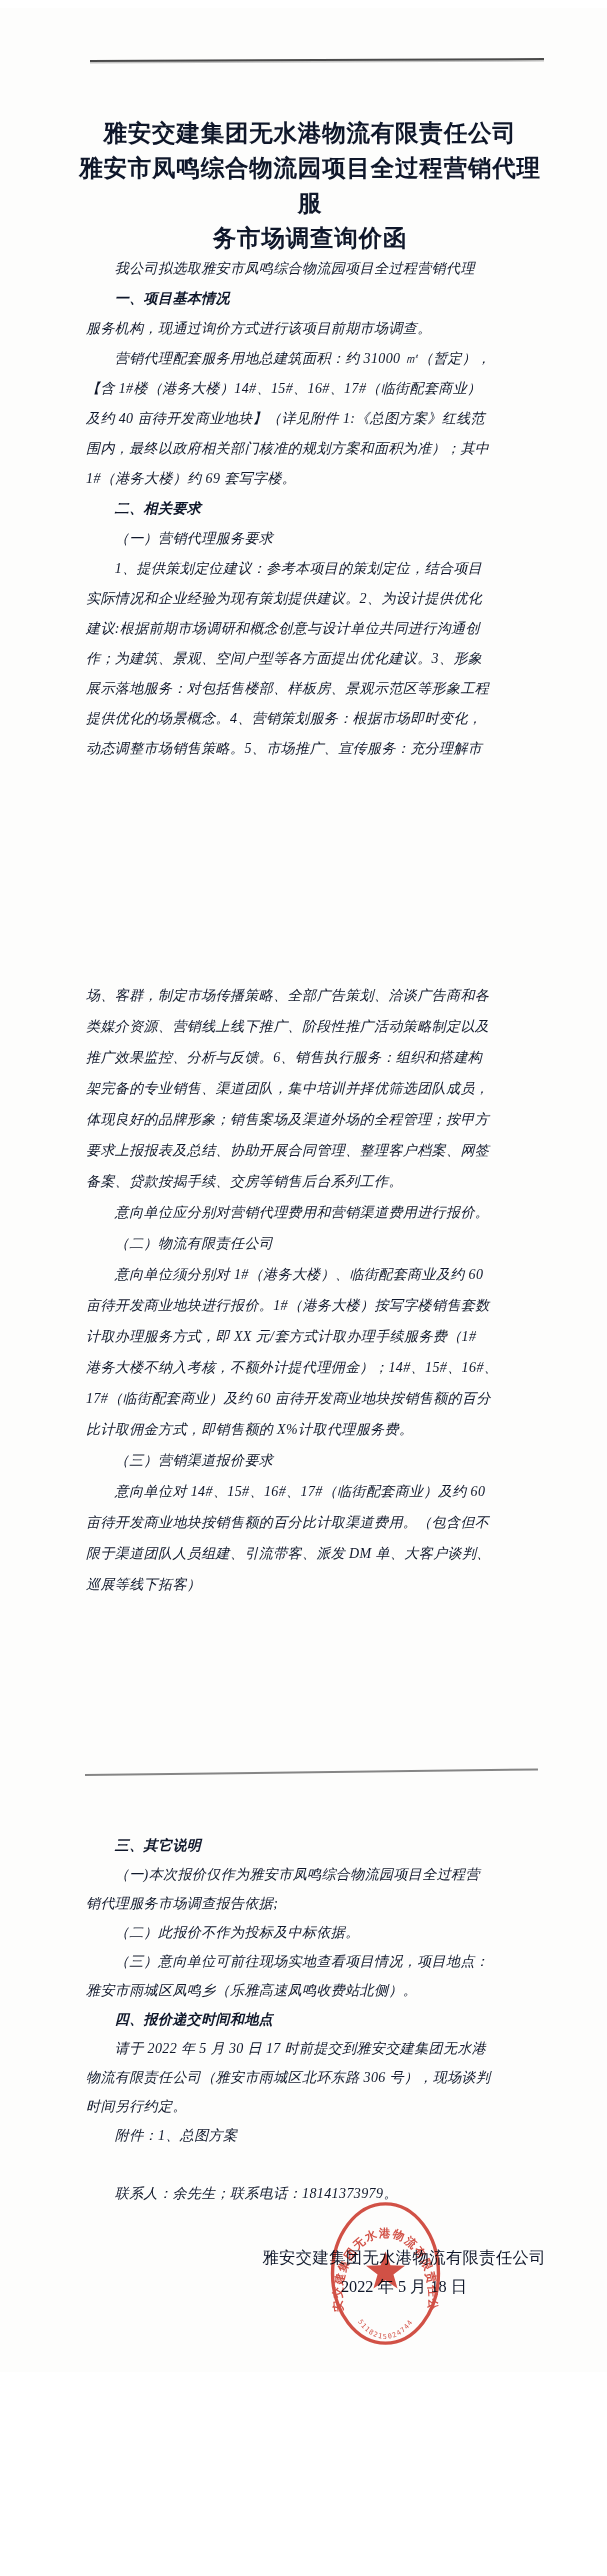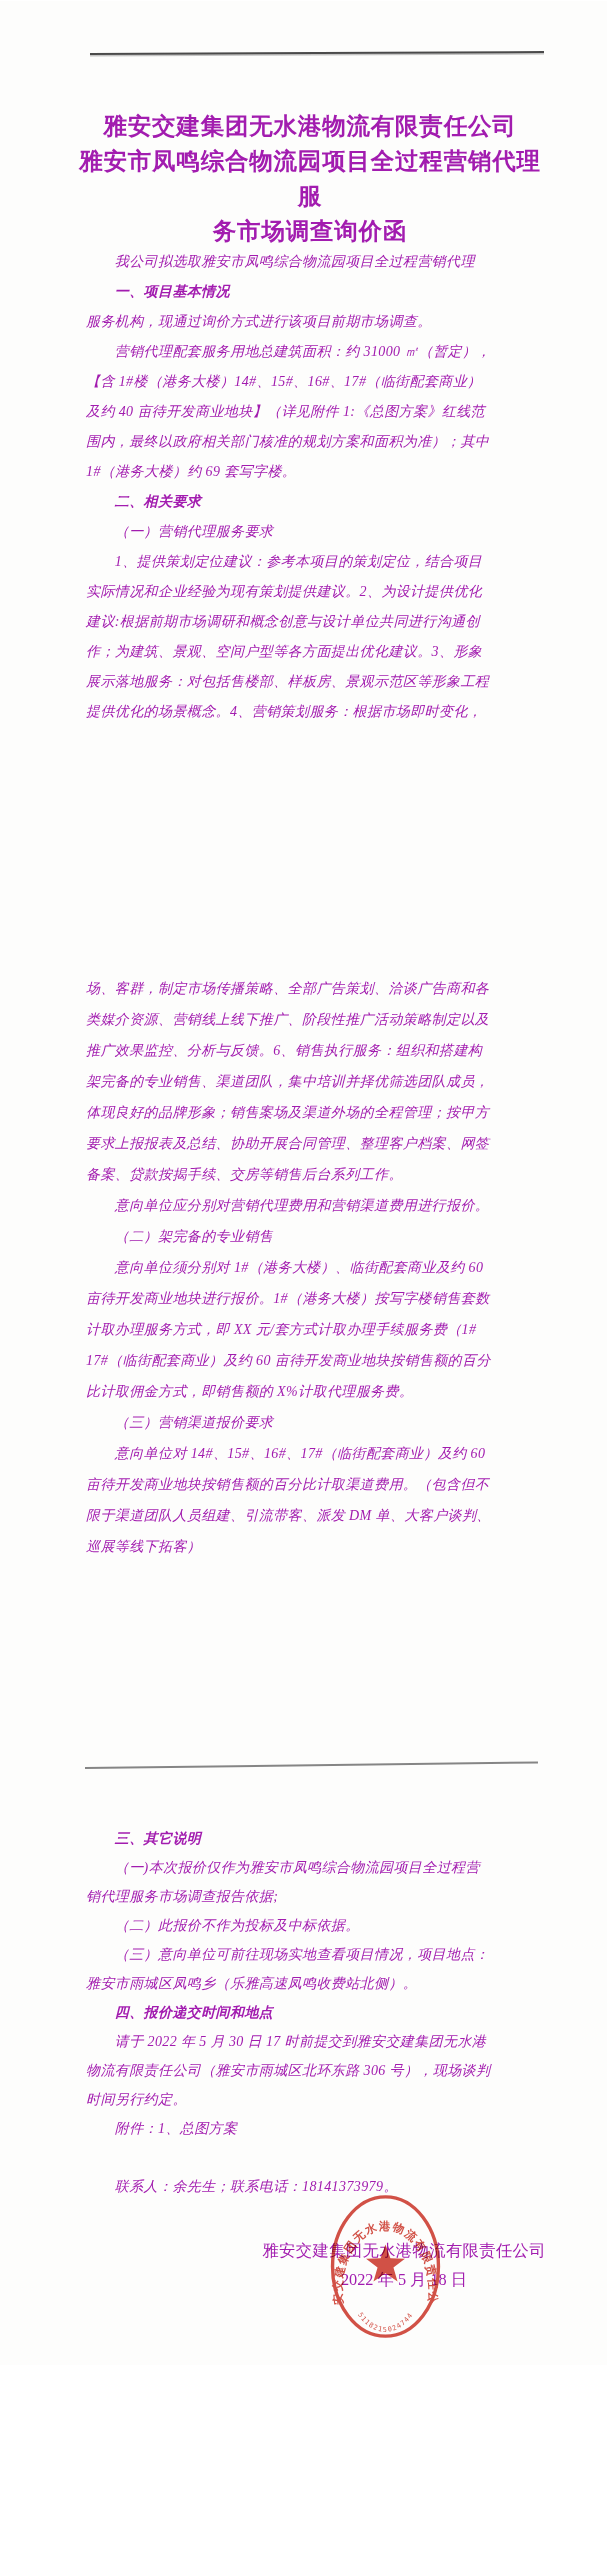--- a/index.html
+++ b/index.html
@@ -1,20 +1,20 @@
 <!DOCTYPE html>
 <html style="font-size:12px"><head>
 <meta charset="utf-8">
 <style>
   html,body{margin:0;padding:0;background:#ffffff;}
   .page{
-    position:relative;width:608px;height:2364px;margin:1px auto;
+    position:relative;width:608px;height:2364px;margin:8px auto;
     background:#fdfdfc;overflow:hidden;
     font-family:"Liberation Serif","DejaVu Serif",serif;
-    color:#a21caf;
+    color:#0f172a;
   }
   .rule{position:absolute;background:#4a4a4a;}
   .rule-top{left:90px;top:52px;width:454px;height:1.5px;transform:rotate(-0.25deg);transform-origin:left center;box-shadow:0 1.5px 0 rgba(90,90,90,.35);}
   .rule-mid{left:85px;top:1766px;width:453px;height:1.5px;background:#858585;transform:rotate(-0.7deg);transform-origin:left center;}
   .title{
     position:absolute;left:76px;top:108px;width:468px;
     text-align:center;font-size:23.5px;font-weight:700;line-height:35px;
     letter-spacing:0.8px;
   }
   .block{position:absolute;left:86px;width:463px;}
@@ -60,35 +60,37 @@
       <div class="ln">围内，最终以政府相关部门核准的规划方案和面积为准）；其中</div>
       <div class="ln">1#（港务大楼）约 69 套写字楼。</div>
       <div class="ln hd">　　二、相关要求</div>
       <div class="ln">　　（一）营销代理服务要求</div>
       <div class="ln">　　1、提供策划定位建议：参考本项目的策划定位，结合项目</div>
       <div class="ln">实际情况和企业经验为现有策划提供建议。2、为设计提供优化</div>
       <div class="ln">建议:根据前期市场调研和概念创意与设计单位共同进行沟通创</div>
       <div class="ln">作；为建筑、景观、空间户型等各方面提出优化建议。3、形象</div>
       <div class="ln">展示落地服务：对包括售楼部、样板房、景观示范区等形象工程</div>
       <div class="ln">提供优化的场景概念。4、营销策划服务：根据市场即时变化，</div>
+      <div class="ln">动态调整市场销售策略。5、市场推广、宣传服务：充分理解市</div>
     </div>
 
   <div class="block b2">
       <div class="ln">场、客群，制定市场传播策略、全部广告策划、洽谈广告商和各</div>
       <div class="ln">类媒介资源、营销线上线下推广、阶段性推广活动策略制定以及</div>
       <div class="ln">推广效果监控、分析与反馈。6、销售执行服务：组织和搭建构</div>
       <div class="ln">架完备的专业销售、渠道团队，集中培训并择优筛选团队成员，</div>
       <div class="ln">体现良好的品牌形象；销售案场及渠道外场的全程管理；按甲方</div>
       <div class="ln">要求上报报表及总结、协助开展合同管理、整理客户档案、网签</div>
       <div class="ln">备案、贷款按揭手续、交房等销售后台系列工作。</div>
       <div class="ln">　　意向单位应分别对营销代理费用和营销渠道费用进行报价。</div>
-      <div class="ln">　　（二）架完备的专业销售</div>
+      <div class="ln">　　（二）物流有限责任公司</div>
       <div class="ln">　　意向单位须分别对 1#（港务大楼）、临街配套商业及约 60</div>
       <div class="ln">亩待开发商业地块进行报价。1#（港务大楼）按写字楼销售套数</div>
       <div class="ln">计取办理服务方式，即 XX 元/套方式计取办理手续服务费（1#</div>
+      <div class="ln">港务大楼不纳入考核，不额外计提代理佣金）；14#、15#、16#、</div>
       <div class="ln">17#（临街配套商业）及约 60 亩待开发商业地块按销售额的百分</div>
       <div class="ln">比计取佣金方式，即销售额的 X%计取代理服务费。</div>
       <div class="ln">　　（三）营销渠道报价要求</div>
       <div class="ln">　　意向单位对 14#、15#、16#、17#（临街配套商业）及约 60</div>
       <div class="ln">亩待开发商业地块按销售额的百分比计取渠道费用。（包含但不</div>
       <div class="ln">限于渠道团队人员组建、引流带客、派发 DM 单、大客户谈判、</div>
       <div class="ln">巡展等线下拓客）</div>
     </div>
 
   <div class="rule rule-mid"></div>

